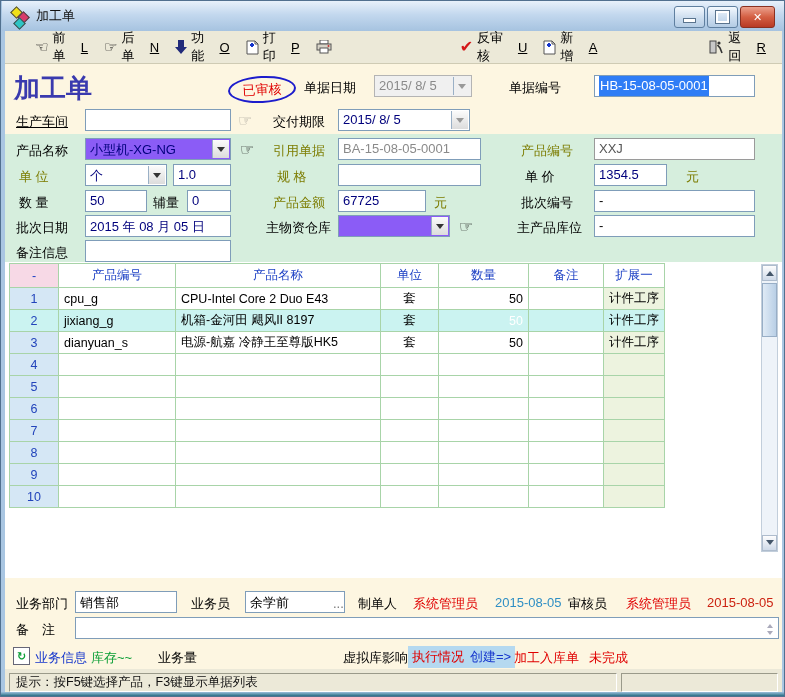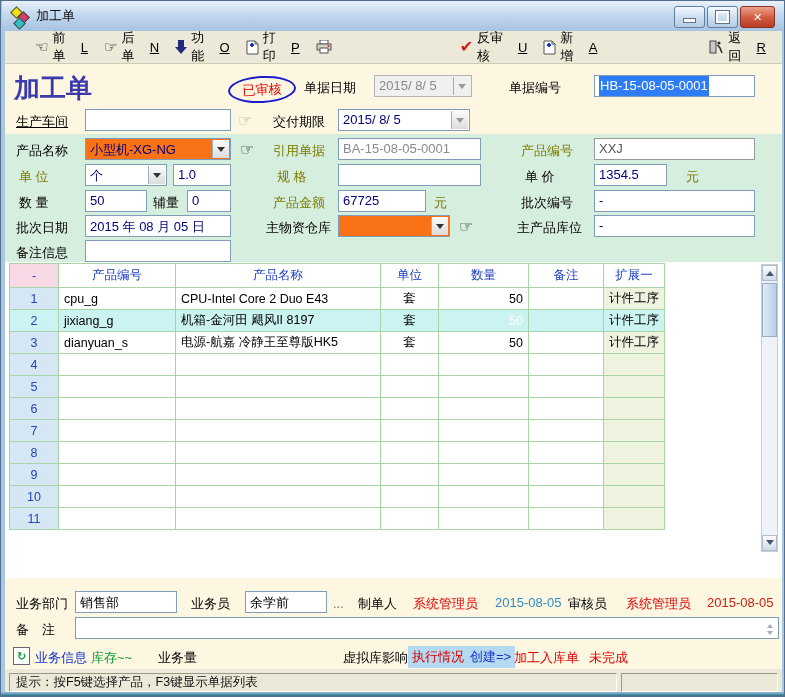--- a/index.html
+++ b/index.html
@@ -39,21 +39,21 @@
   .statusbar{top:668px;height:26px;background:#ece9d8;}
   .frame-bottom{position:absolute;left:0;top:691px;width:785px;height:6px;
     background:linear-gradient(#9cc0dc,#246b80 70%,#154a5a);}
   
   .lbl{position:absolute;font-size:13px;color:#000;white-space:pre;}
   .olive{color:#7c7c00;}
   .box{position:absolute;height:22px;border:1px solid #7f9db9;background:#fff;font-size:13px;color:#00007c;
     padding:2px 4px;box-sizing:border-box;white-space:nowrap;overflow:hidden;}
   .box.disabled{background:#f0f0f0;border-color:#b4b4b4;color:#8a8a8a;}
   .box.grayval{color:#8a8a8a;}
-  .box.ltblue{background:#f97316;}
+  .box.ltblue{background:#8b5cf6;}
   .cbtn{position:absolute;right:1px;top:1px;bottom:1px;width:16px;
     background:linear-gradient(#fbfbfb,#dcdcdc);border-left:1px solid #9ab0c6;
     display:flex;align-items:center;justify-content:center;}
   .cbtn.disabled{background:#f0f0f0;}
   .tri{width:0;height:0;border:4px solid transparent;border-top:5px solid #333;margin-top:4px;}
   .tri.gray{border-top-color:#999;}
   .hand{position:absolute;font-size:16px;color:#111;}
   .hand.dim{color:#a8a49a;}
   .selspan{background:#2f7df6;color:#fff;padding:16px 1px;}
   .form-title{position:absolute;left:13px;top:70px;font-size:26px;font-weight:bold;color:#3a3aae;}
@@ -390,46 +390,37 @@
         </tr>
         <tr>
           <td class="c0">10</td>
           <td class="c1"></td>
           <td class="c2"></td>
           <td class="c3"></td>
           <td class="c4"></td>
           <td class="c5"></td>
           <td class="c6"></td>
         </tr>
-        <tr>
-          <td class="c0">11</td>
-          <td class="c1"></td>
-          <td class="c2"></td>
-          <td class="c3"></td>
-          <td class="c4"></td>
-          <td class="c5"></td>
-          <td class="c6"></td>
-        </tr>
       </tbody>
     </table>
 
   <div class="vscroll">
     <span class="sbtn up">
         <span class="sarr up"></span>
       </span>
     <span class="sthumb"></span>
     <span class="sbtn down">
         <span class="sarr down"></span>
       </span>
   </div>
 
   <span class="lbl" style="left:15px;top:594px;">业务部门</span>
   <div class="box" style="left:74px;top:590px;width:102px;color:#000;"><span>销售部</span></div>
   <span class="lbl" style="left:190px;top:594px;">业务员</span>
-  <div class="box" style="left:244px;top:590px;width:82px;color:#000;"><span>余学前</span></div>
+  <div class="box" style="left:244px;top:590px;width:100px;color:#000;"><span>余学前</span></div>
   <span class="dots" style="left:332px;top:595px;">...</span>
   <span class="lbl" style="left:357px;top:594px;">制单人</span>
   <span class="lbl red" style="left:412px;top:594px;">系统管理员</span>
   <span class="lbl dateblue" style="left:494px;top:594px;">2015-08-05</span>
   <span class="lbl" style="left:567px;top:594px;">审核员</span>
   <span class="lbl red" style="left:625px;top:594px;">系统管理员</span>
   <span class="lbl datered" style="left:706px;top:594px;">2015-08-05</span>
 
   <span class="lbl" style="left:15px;top:620px;">备　注</span>
   <div class="box" style="left:74px;top:616px;width:704px;"><span></span></div>

